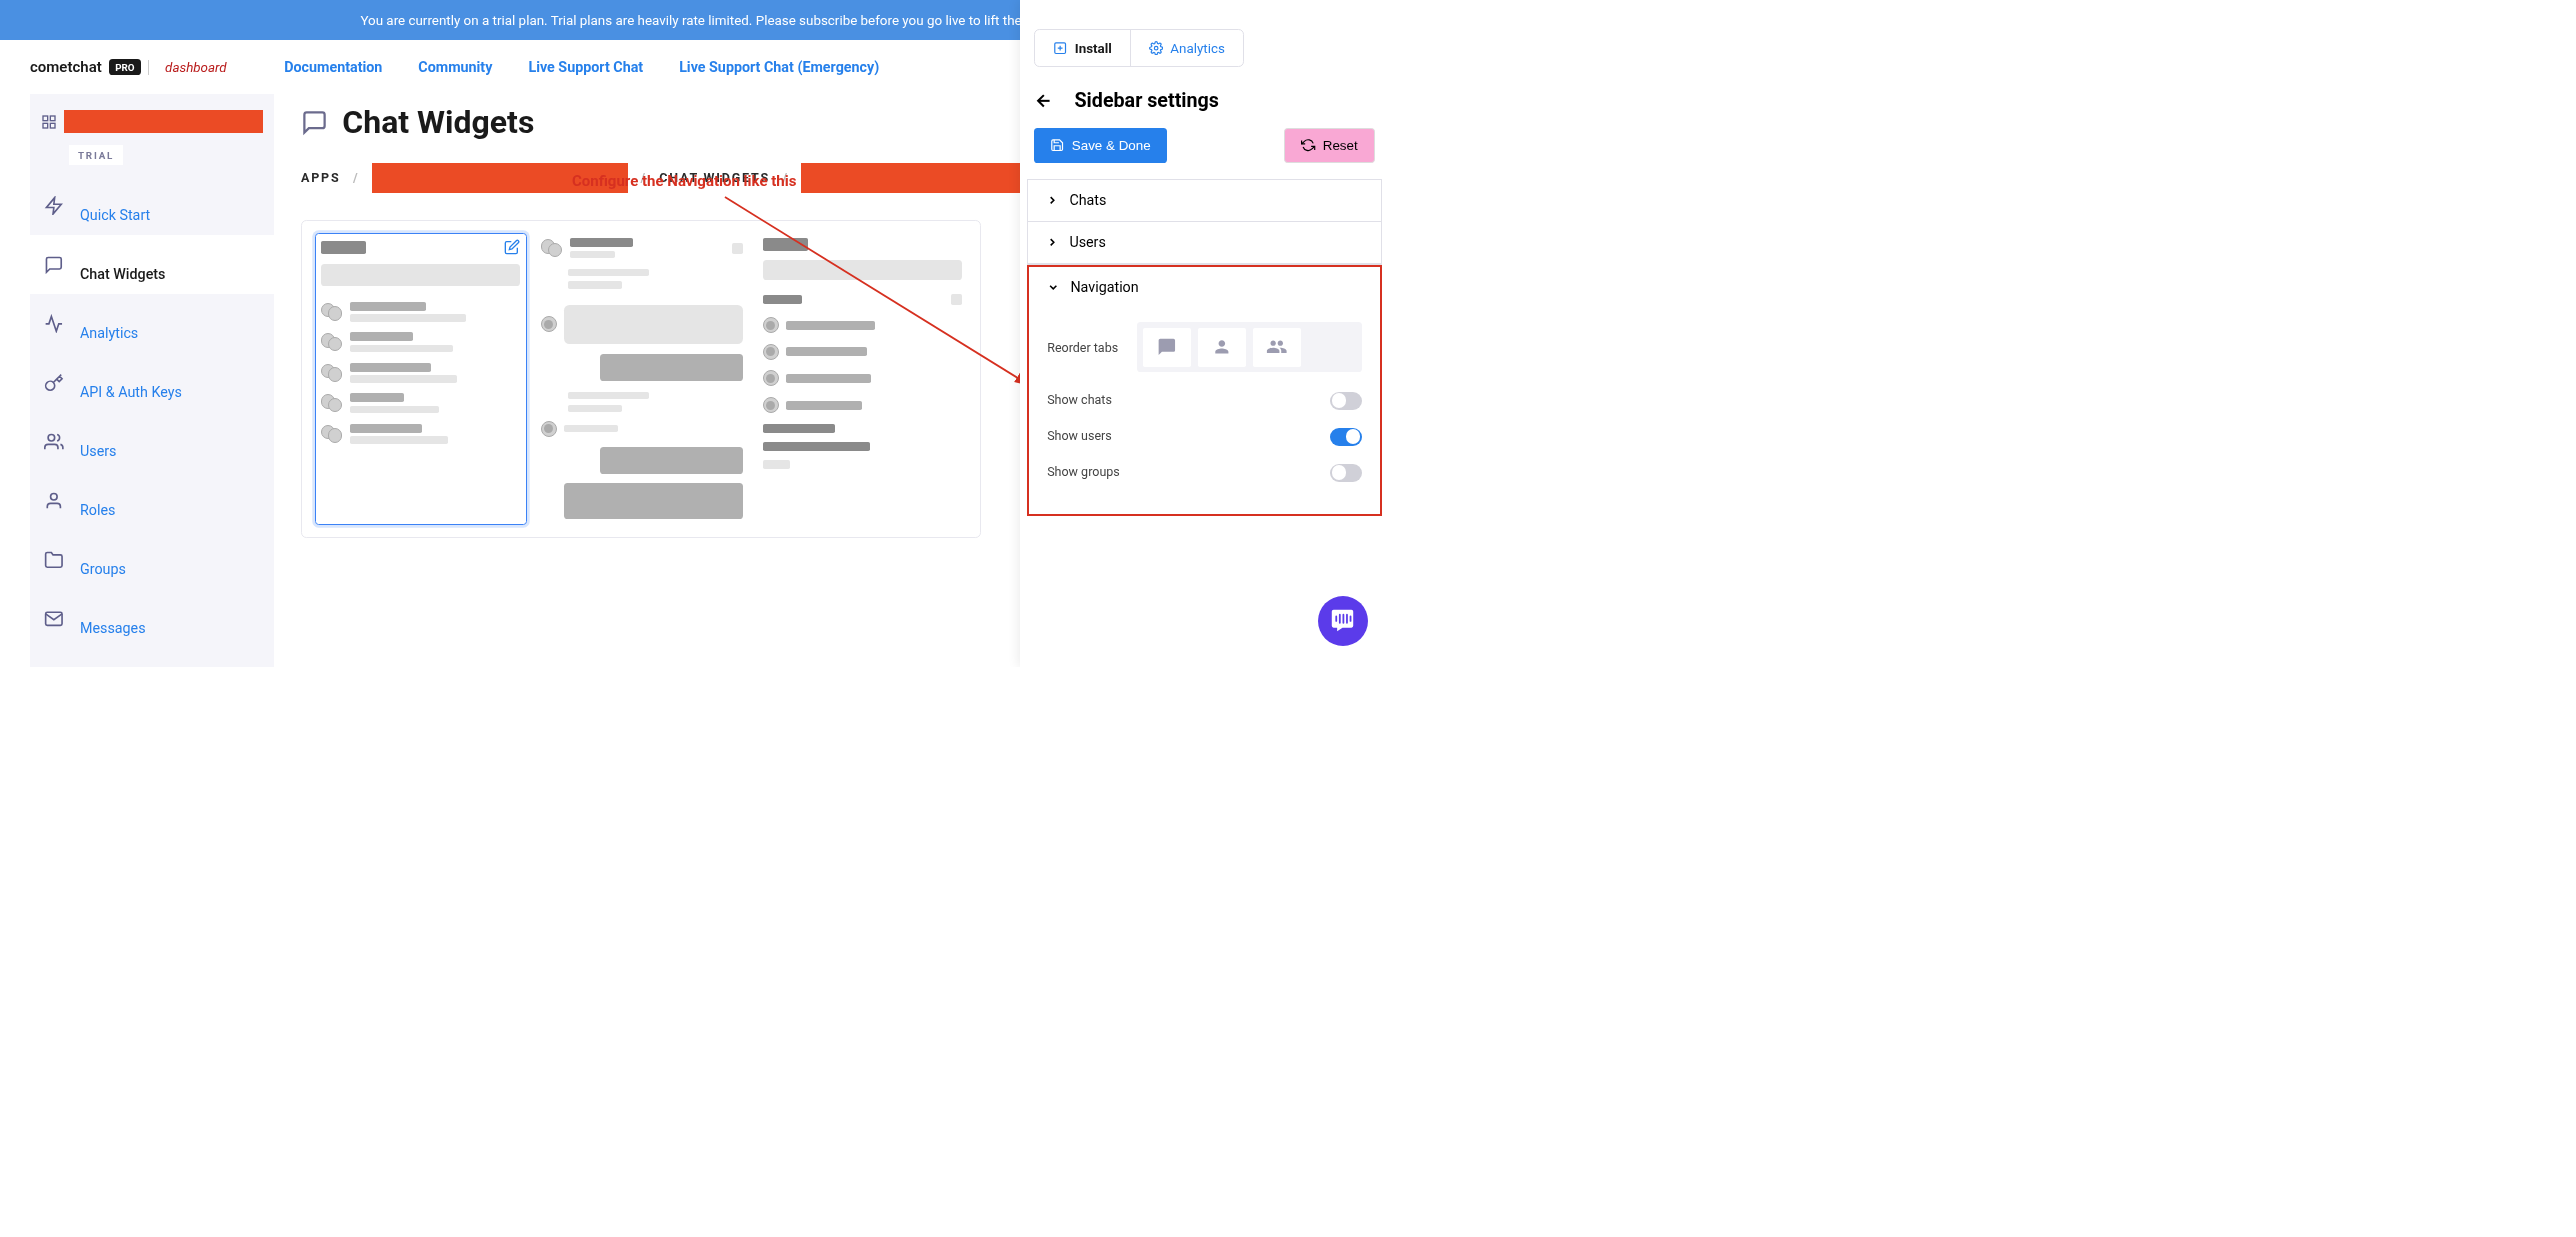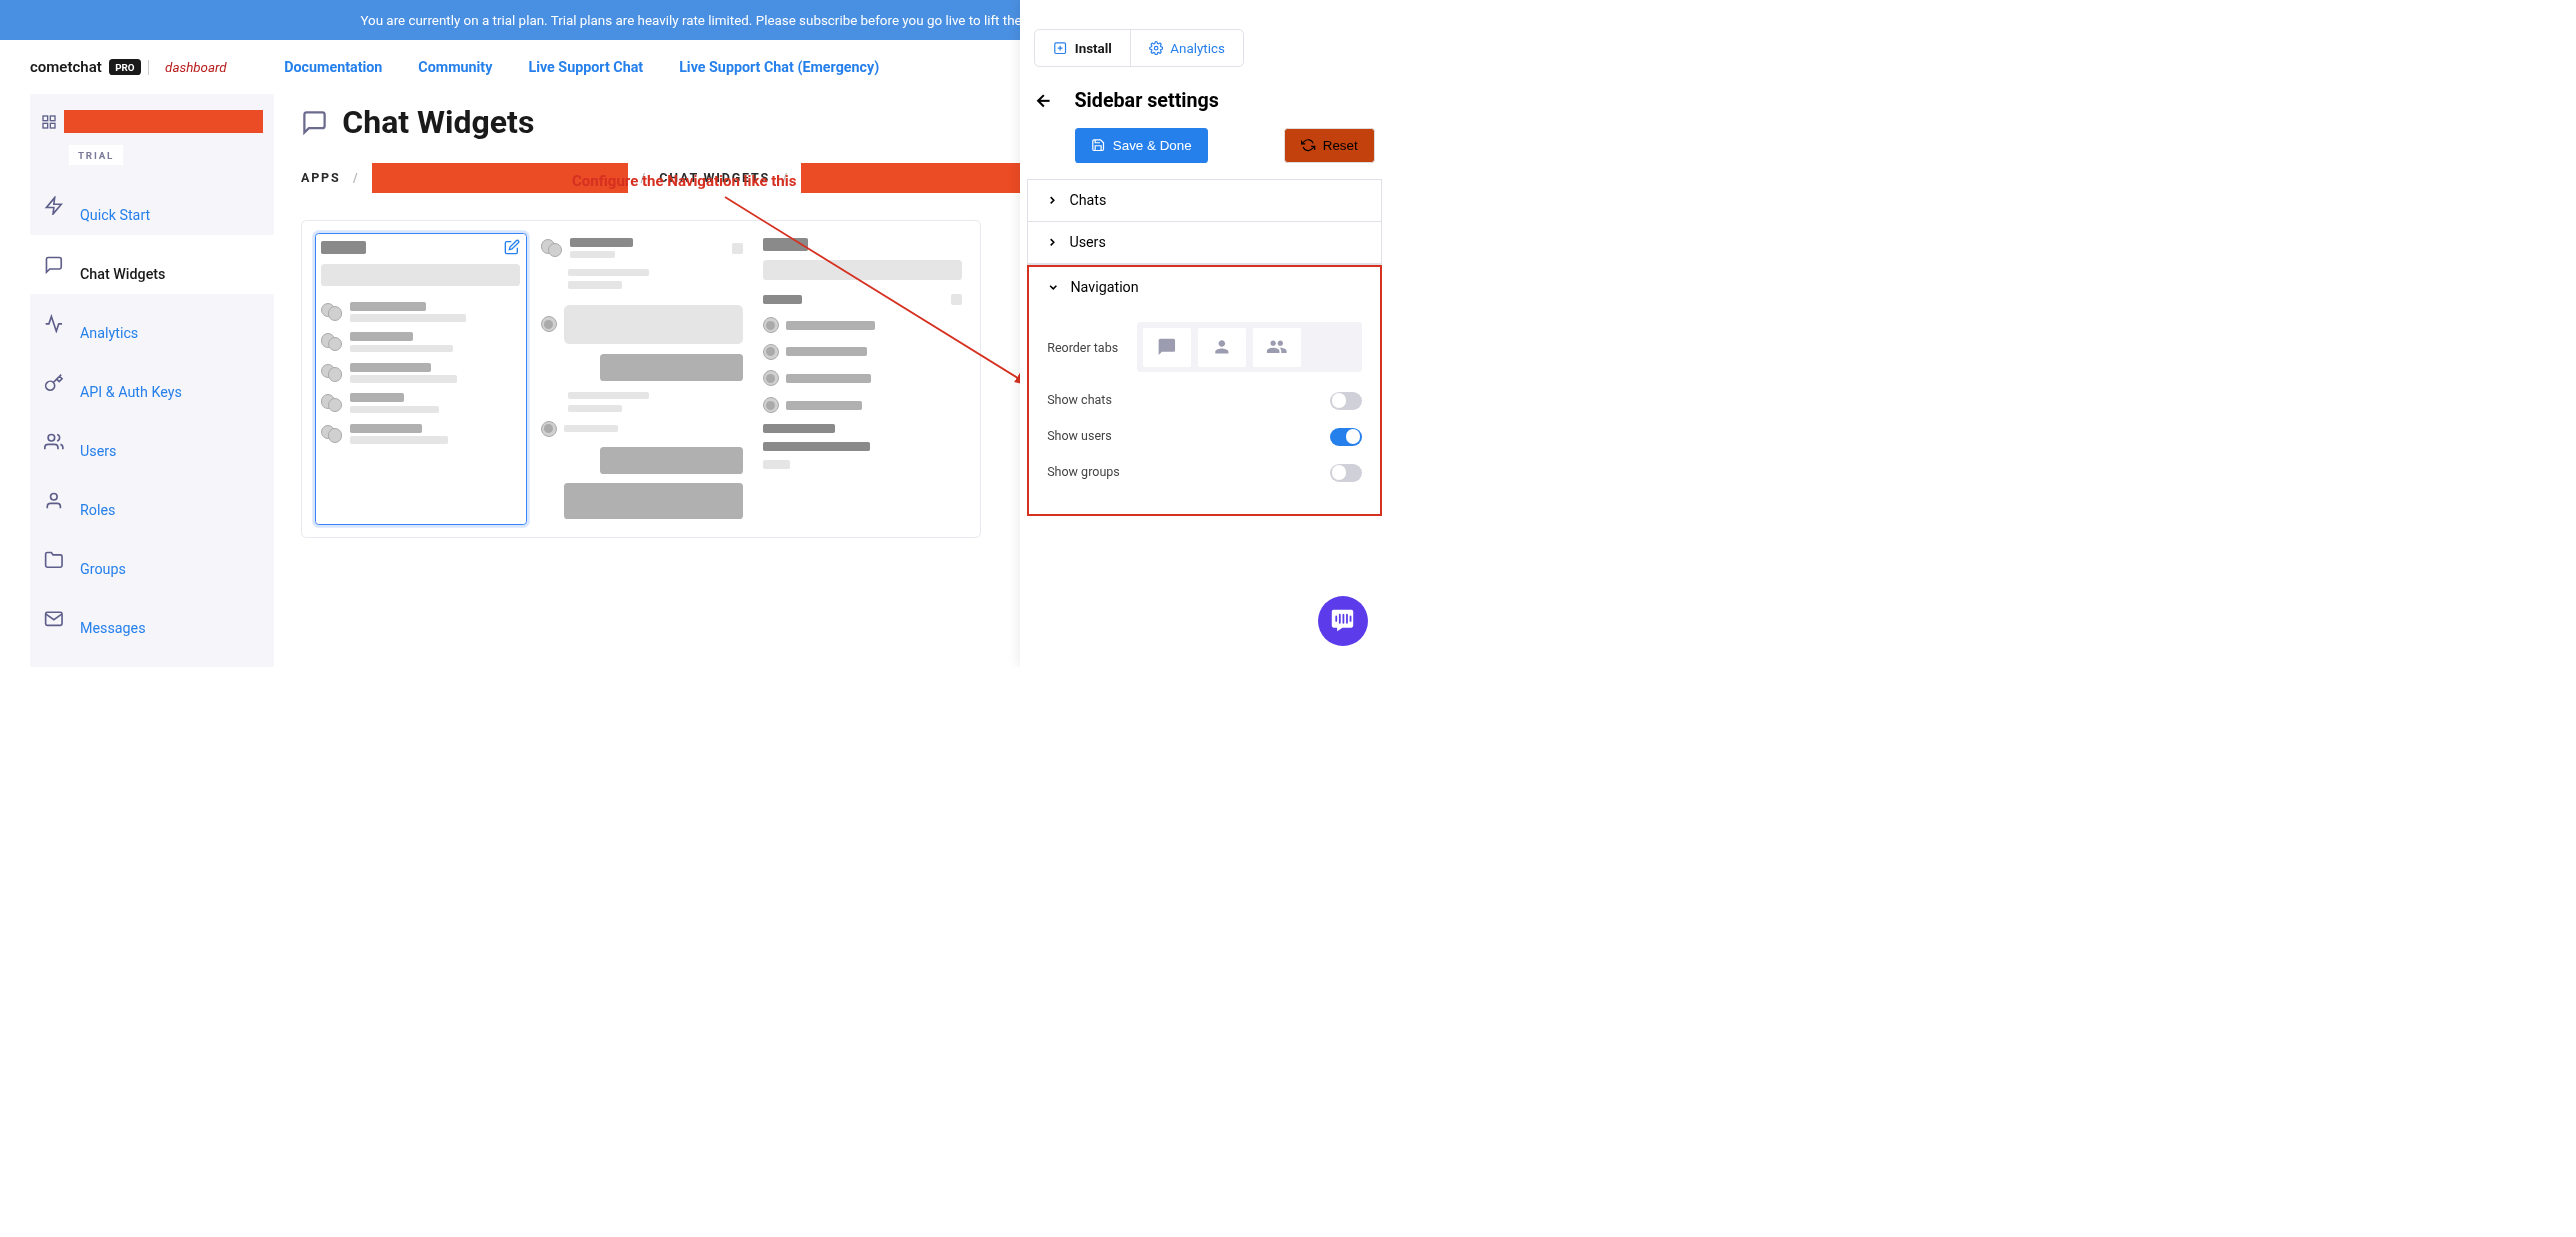--- a/index.html
+++ b/index.html
@@ -67,22 +67,22 @@
 .rp-tab:not(.active) { color: #2680EB; border-left: 0.9px solid #E0E0E8; }
 .rp-tab .icon { width: 14.3px; height: 14.3px; }
 .rp-tab.active .icon { color: #2680EB; }
 .rp-tab:not(.active) .icon { color: #2680EB; }
 
 .rp-header { display: flex; align-items: center; gap: 12.5px; padding: 21.5px 14.3px 16px 14.3px; }
 .rp-header .back-icon { width: 19.7px; height: 19.7px; cursor: pointer; }
 .rp-title { font-size: 19.7px; font-weight: 700; margin-left: 8px; }
 
 .rp-buttons { display: flex; justify-content: space-between; padding: 0 14.3px 16px 14.3px; }
-.btn-save { background: #2680EB; color: #fff; border: none; padding: 9px 16px; font-size: 13.4px; border-radius: 3.6px; display: flex; align-items: center; gap: 7.2px; cursor: pointer; margin-left: 41px; }
-.btn-reset { background: #c2410c; border: 0.9px solid #ddd; padding: 9px 16px; font-size: 13.4px; border-radius: 3.6px; display: flex; align-items: center; gap: 7.2px; cursor: pointer; }
+.btn-save { background: #2680EB; color: #fff; border: none; padding: 9px 16px; font-size: 13.4px; border-radius: 3.6px; display: flex; align-items: center; gap: 7.2px; cursor: pointer; }
+.btn-reset { background: #f9a8d4; border: 0.9px solid #ddd; padding: 9px 16px; font-size: 13.4px; border-radius: 3.6px; display: flex; align-items: center; gap: 7.2px; cursor: pointer; }
 
 .accordion { border: 0.9px solid #E0E0E8; margin: 0 7.2px; }
 .acc-item { border-bottom: 0.9px solid #E0E0E8; }
 .acc-head { display: flex; align-items: center; gap: 10.7px; padding: 12.5px 18px; cursor: pointer; font-size: 14.3px; }
 .acc-head .chev { width: 12.5px; height: 12.5px; }
 .acc-body { padding: 14.3px 18px; }
 
 .nav-section { border: 2.7px solid #D63020; margin: 0 7.2px; }
 .reorder-row { display: flex; align-items: center; justify-content: space-between; margin-bottom: 19.7px; }
 .reorder-label { font-size: 12.5px; color: #444; }

